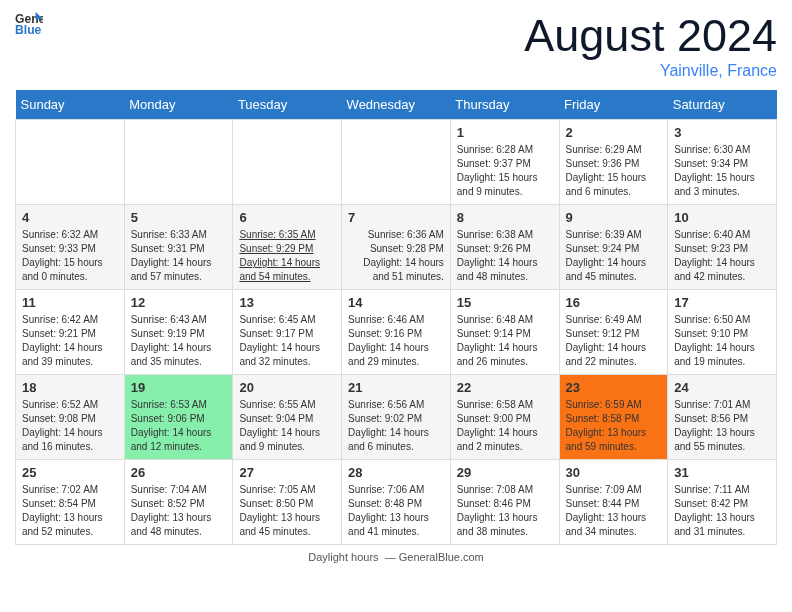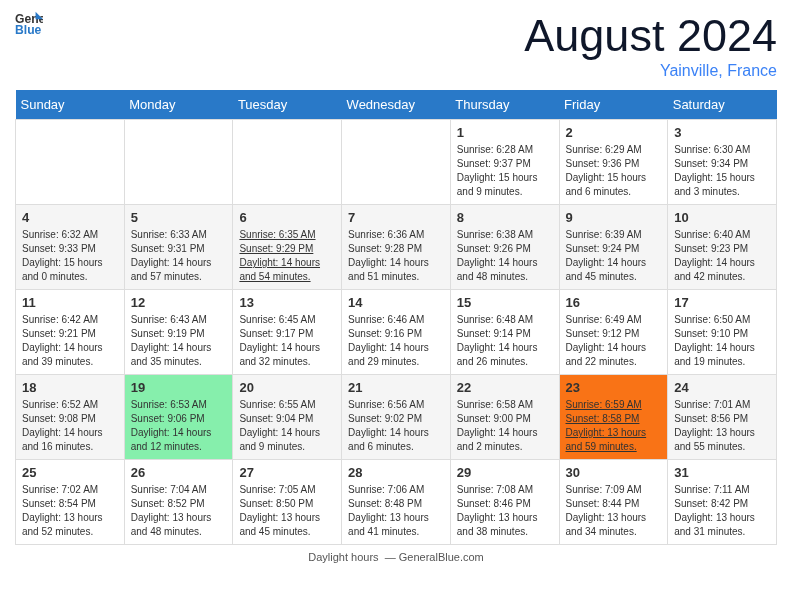--- a/index.html
+++ b/index.html
@@ -150,21 +150,21 @@
 Daylight: 14 hours and 57 minutes.</div>
         </td>
         <td style="background: rgb(245, 245, 245);">
           <div class="day-number">6</div>
           <div class="day-info" style="white-space: pre-line; text-decoration: underline;">Sunrise: 6:35 AM
 Sunset: 9:29 PM
 Daylight: 14 hours and 54 minutes.</div>
         </td>
         <td style="background: rgb(245, 245, 245);">
           <div class="day-number">7</div>
-          <div class="day-info" style="white-space: pre-line;">Sunrise: 6:36 AM
+          <div class="day-info" style="white-space: pre-line; text-align: right;">Sunrise: 6:36 AM
 Sunset: 9:28 PM
 Daylight: 14 hours and 51 minutes.</div>
         </td>
         <td style="background: rgb(245, 245, 245);">
           <div class="day-number">8</div>
           <div class="day-info" style="white-space: pre-line;">Sunrise: 6:38 AM
 Sunset: 9:26 PM
 Daylight: 14 hours and 48 minutes.</div>
         </td>
         <td style="background: rgb(245, 245, 245);">
@@ -250,21 +250,21 @@
 Daylight: 14 hours and 6 minutes.</div>
         </td>
         <td style="background: rgb(245, 245, 245);">
           <div class="day-number">22</div>
           <div class="day-info" style="white-space: pre-line;">Sunrise: 6:58 AM
 Sunset: 9:00 PM
 Daylight: 14 hours and 2 minutes.</div>
         </td>
         <td style="background: #f97316;">
           <div class="day-number">23</div>
-          <div class="day-info" style="white-space: pre-line; text-decoration: underline;">Sunrise: 6:59 AM
+          <div class="day-info" style="white-space: pre-line;">Sunrise: 6:59 AM
 Sunset: 8:58 PM
 Daylight: 13 hours and 59 minutes.</div>
         </td>
         <td style="background: rgb(245, 245, 245);">
           <div class="day-number">24</div>
           <div class="day-info" style="white-space: pre-line;">Sunrise: 7:01 AM
 Sunset: 8:56 PM
 Daylight: 13 hours and 55 minutes.</div>
         </td>
       </tr>

